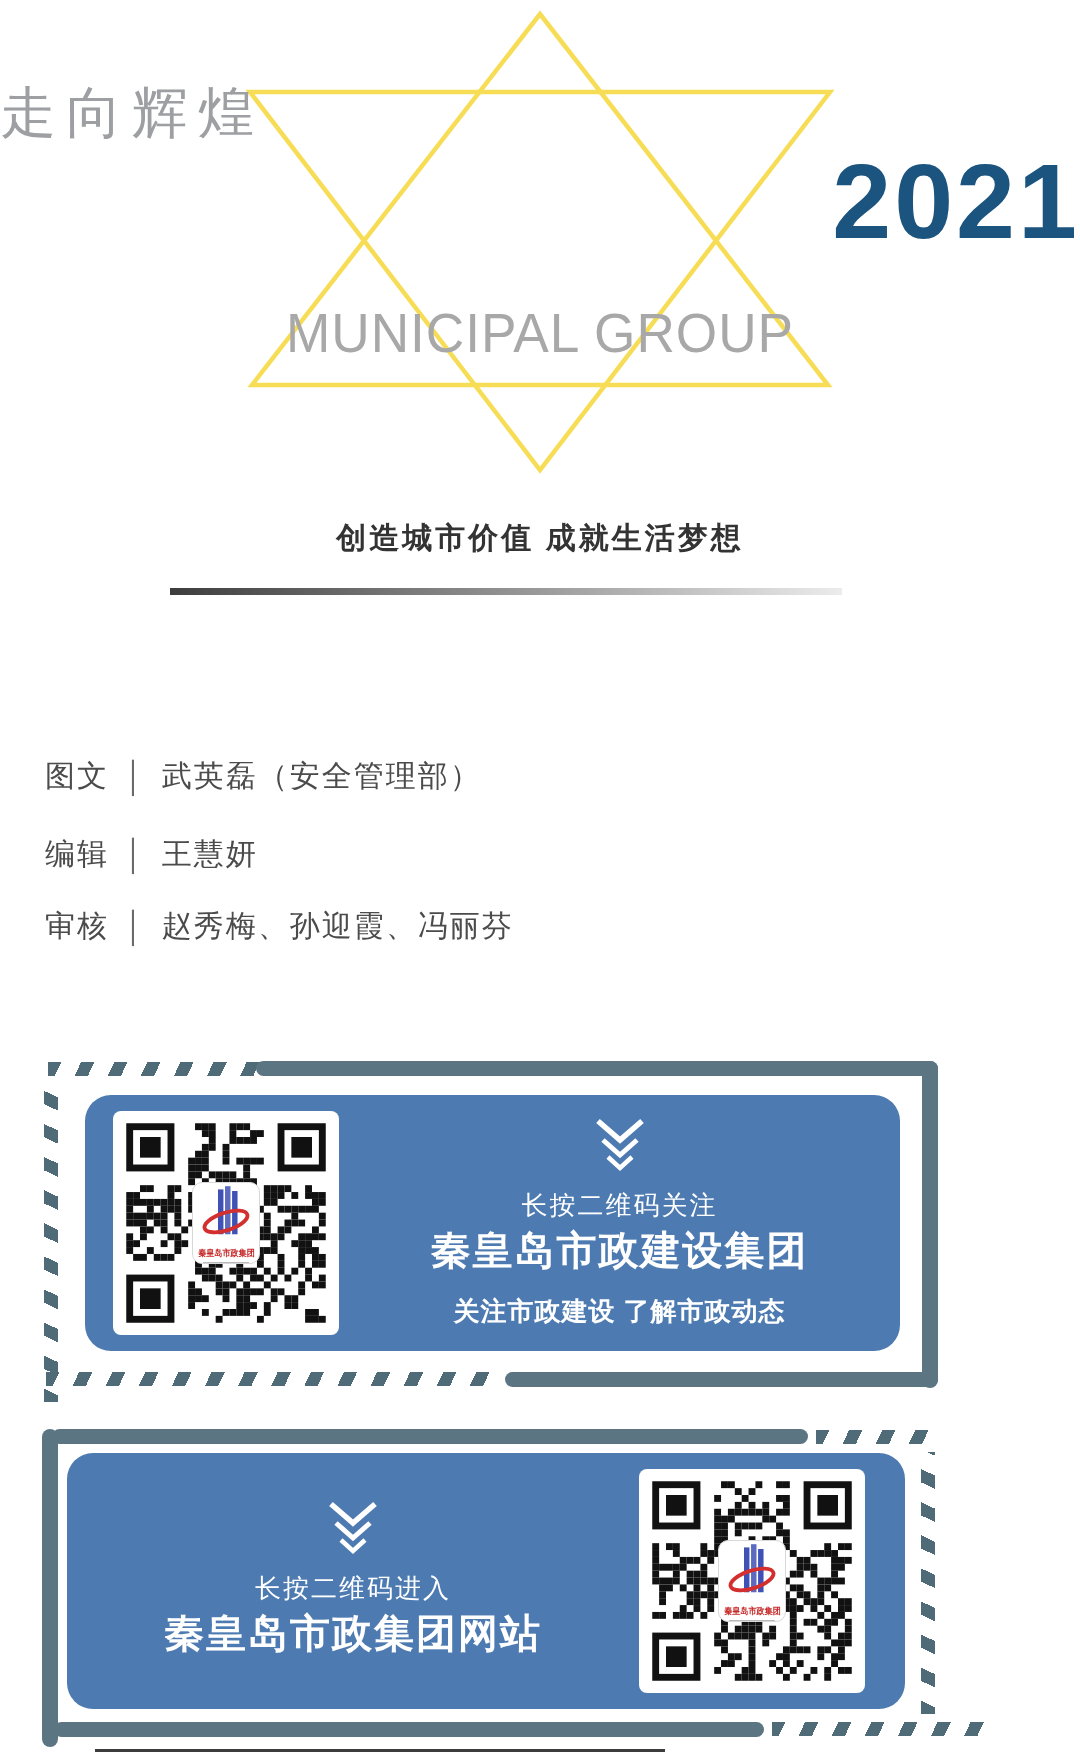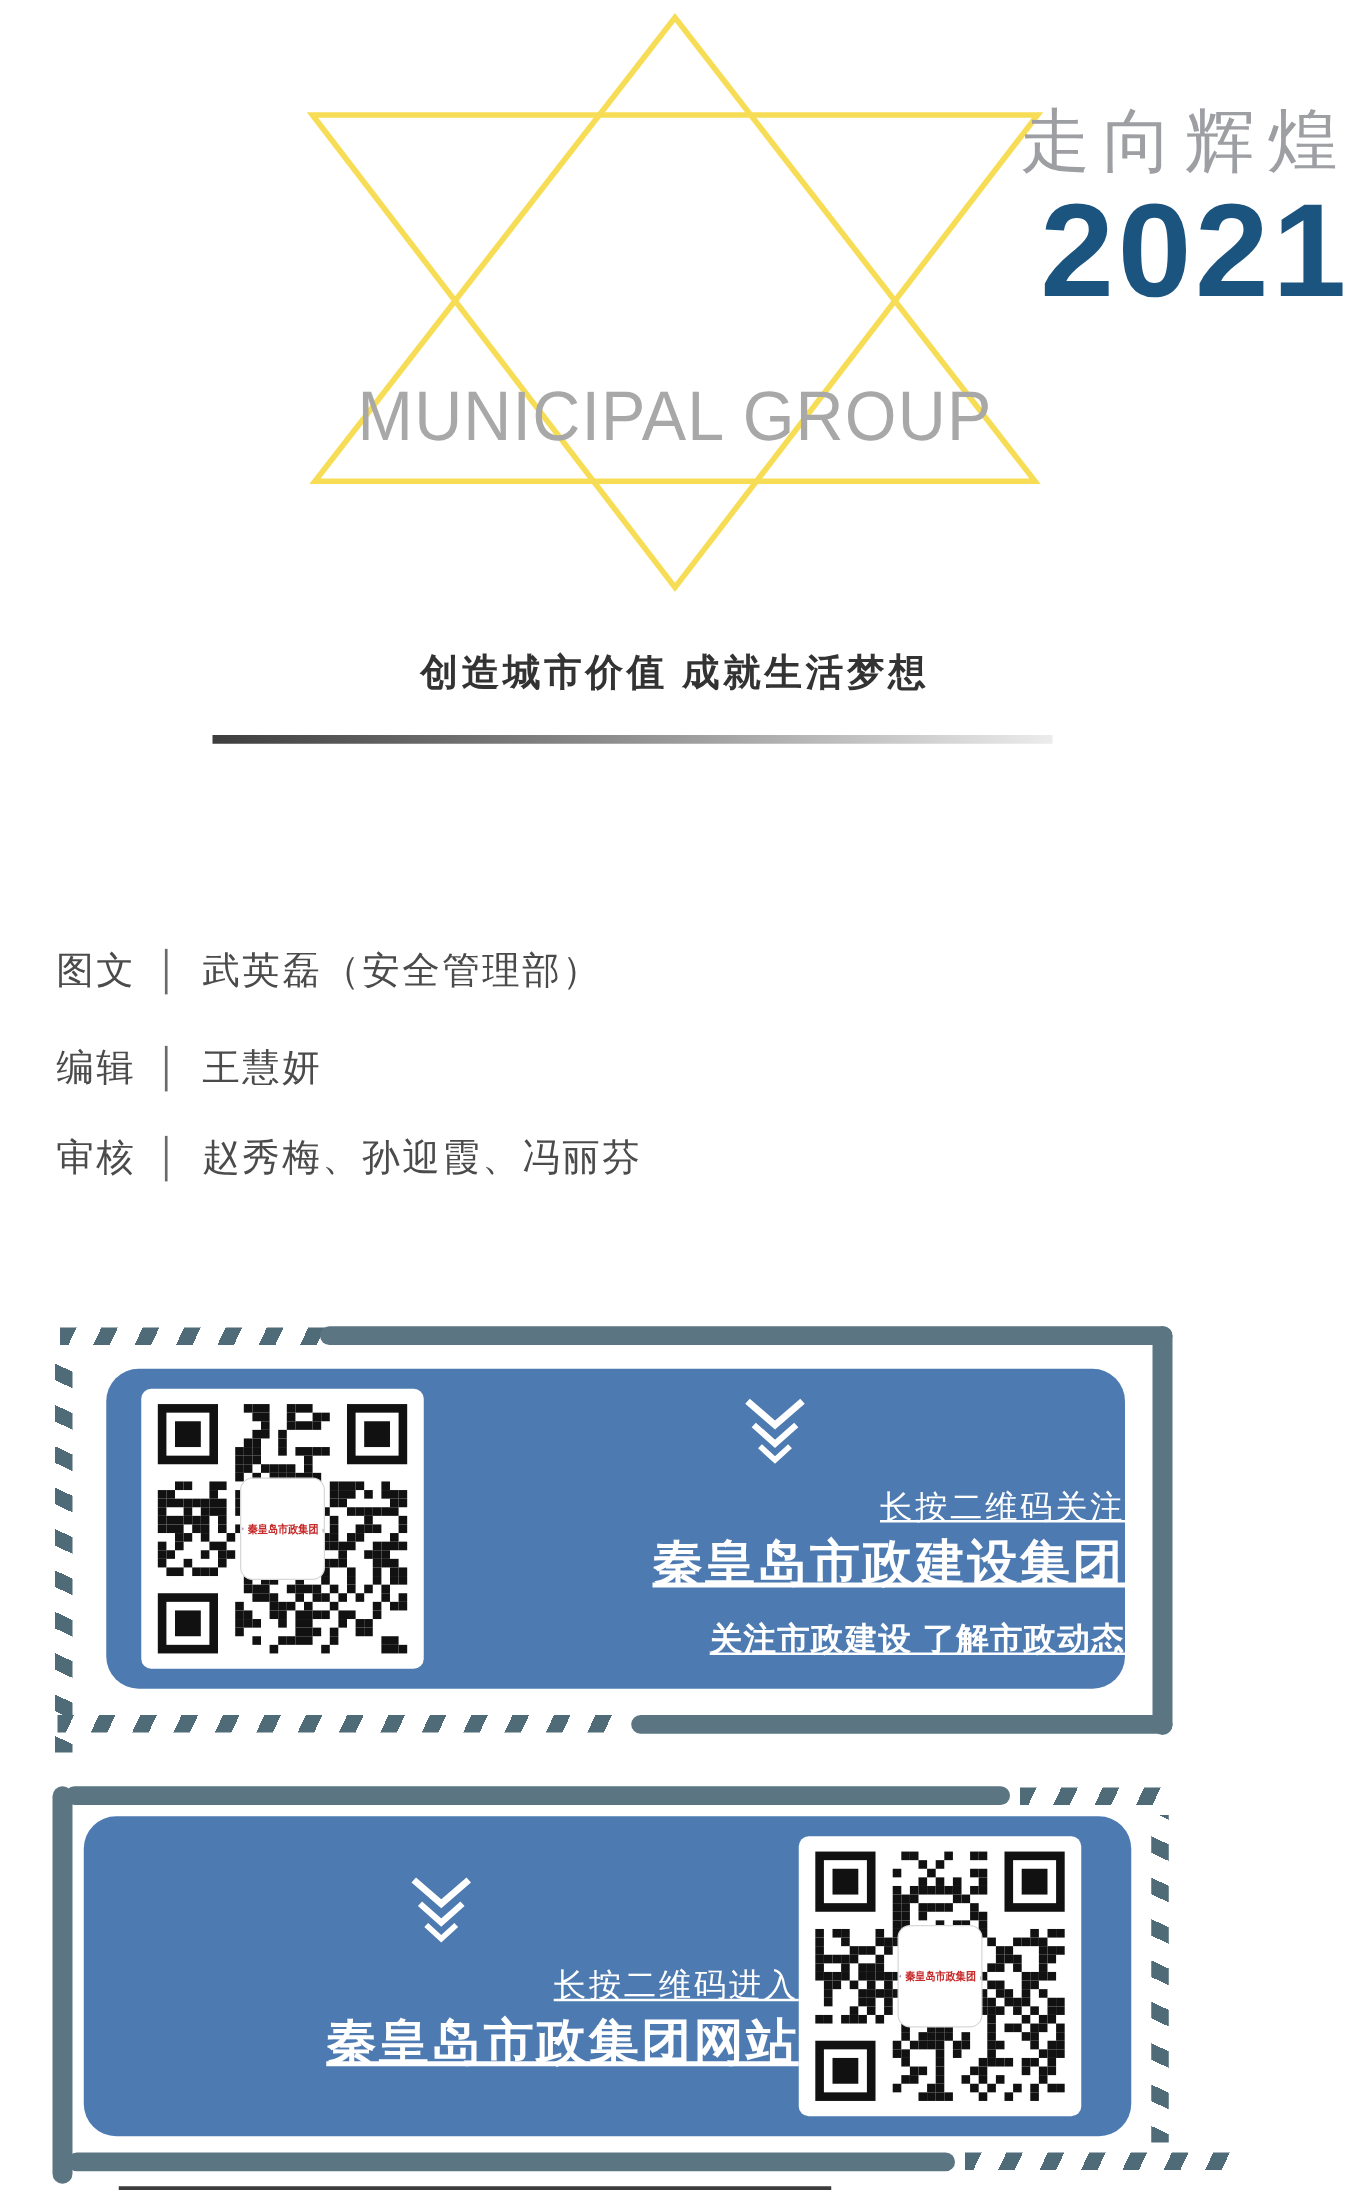--- a/index.html
+++ b/index.html
@@ -4,21 +4,21 @@
 <style>
   html,body{margin:0;padding:0;background:#ffffff;}
   .page{
     position:relative;width:1080px;height:1753px;margin:0 auto;
     background:#ffffff;overflow:hidden;
     font-family:"Liberation Sans","DejaVu Sans",sans-serif;
   }
   
   .star-svg{position:absolute;left:0;top:0;}
   .tagline{
-    position:absolute;left:0;top:76px;width:100%;text-align:right;
+    position:absolute;left:0;top:76px;width:100%;text-align:left;
     font-size:56px;color:#9d9fa3;letter-spacing:10px;font-weight:400;
   }
   .year{
     position:absolute;left:0;top:148px;width:100%;text-align:right;
     font-size:106px;font-weight:bold;color:#1a547f;letter-spacing:3px;line-height:1;
   }
   .subtitle{
     position:absolute;left:0;top:300px;width:100%;text-align:center;
     font-size:56px;color:#a8a8a8;letter-spacing:1px;transform:scaleX(.95);
   }
@@ -48,25 +48,25 @@
     display:flex;align-items:center;color:#fff;
   }
   .qr-tile{
     position:relative;width:226px;height:224px;background:#fff;border-radius:8px;
     flex:0 0 auto;display:flex;align-items:center;justify-content:center;
   }
   .qr-tile svg{width:210px;height:210px;}
   .qr-logo{
     position:absolute;left:50%;top:50%;transform:translate(-50%,-50%);
     width:66px;height:80px;background:#fff;border:1px solid #d8d8d8;border-radius:10px;
-    display:flex;flex-direction:row;align-items:center;justify-content:center;
+    display:flex;flex-direction:column;align-items:center;justify-content:center;
   }
   .qr-logo-caption{font-size:9px;color:#c62828;font-weight:bold;white-space:nowrap;transform:scaleX(.9);}
   .micro-line{width:46px;height:3px;background:#b9b9b9;margin-top:2px;border-radius:1px;}
-  .banner-col{flex:1;text-align:right;text-decoration:underline;}
+  .banner-col{flex:1;text-align:center;}
   .hint{font-size:26px;font-weight:500;margin-top:12px;letter-spacing:2px;}
   .banner-title{font-size:40px;font-weight:bold;margin-top:0;letter-spacing:2px;}
   .banner-sub{font-size:26px;font-weight:bold;margin-top:16px;letter-spacing:1px;}
   .banner-url{
     font-size:30px;font-weight:bold;margin-top:16px;
     font-family:"DejaVu Sans Mono","Liberation Mono",monospace;letter-spacing:2px;
   }
   .chevron{display:block;margin:0 auto;}
   .hairline{position:absolute;left:95px;top:1749px;width:570px;height:3px;background:#3c3c3c;}
 </style>

